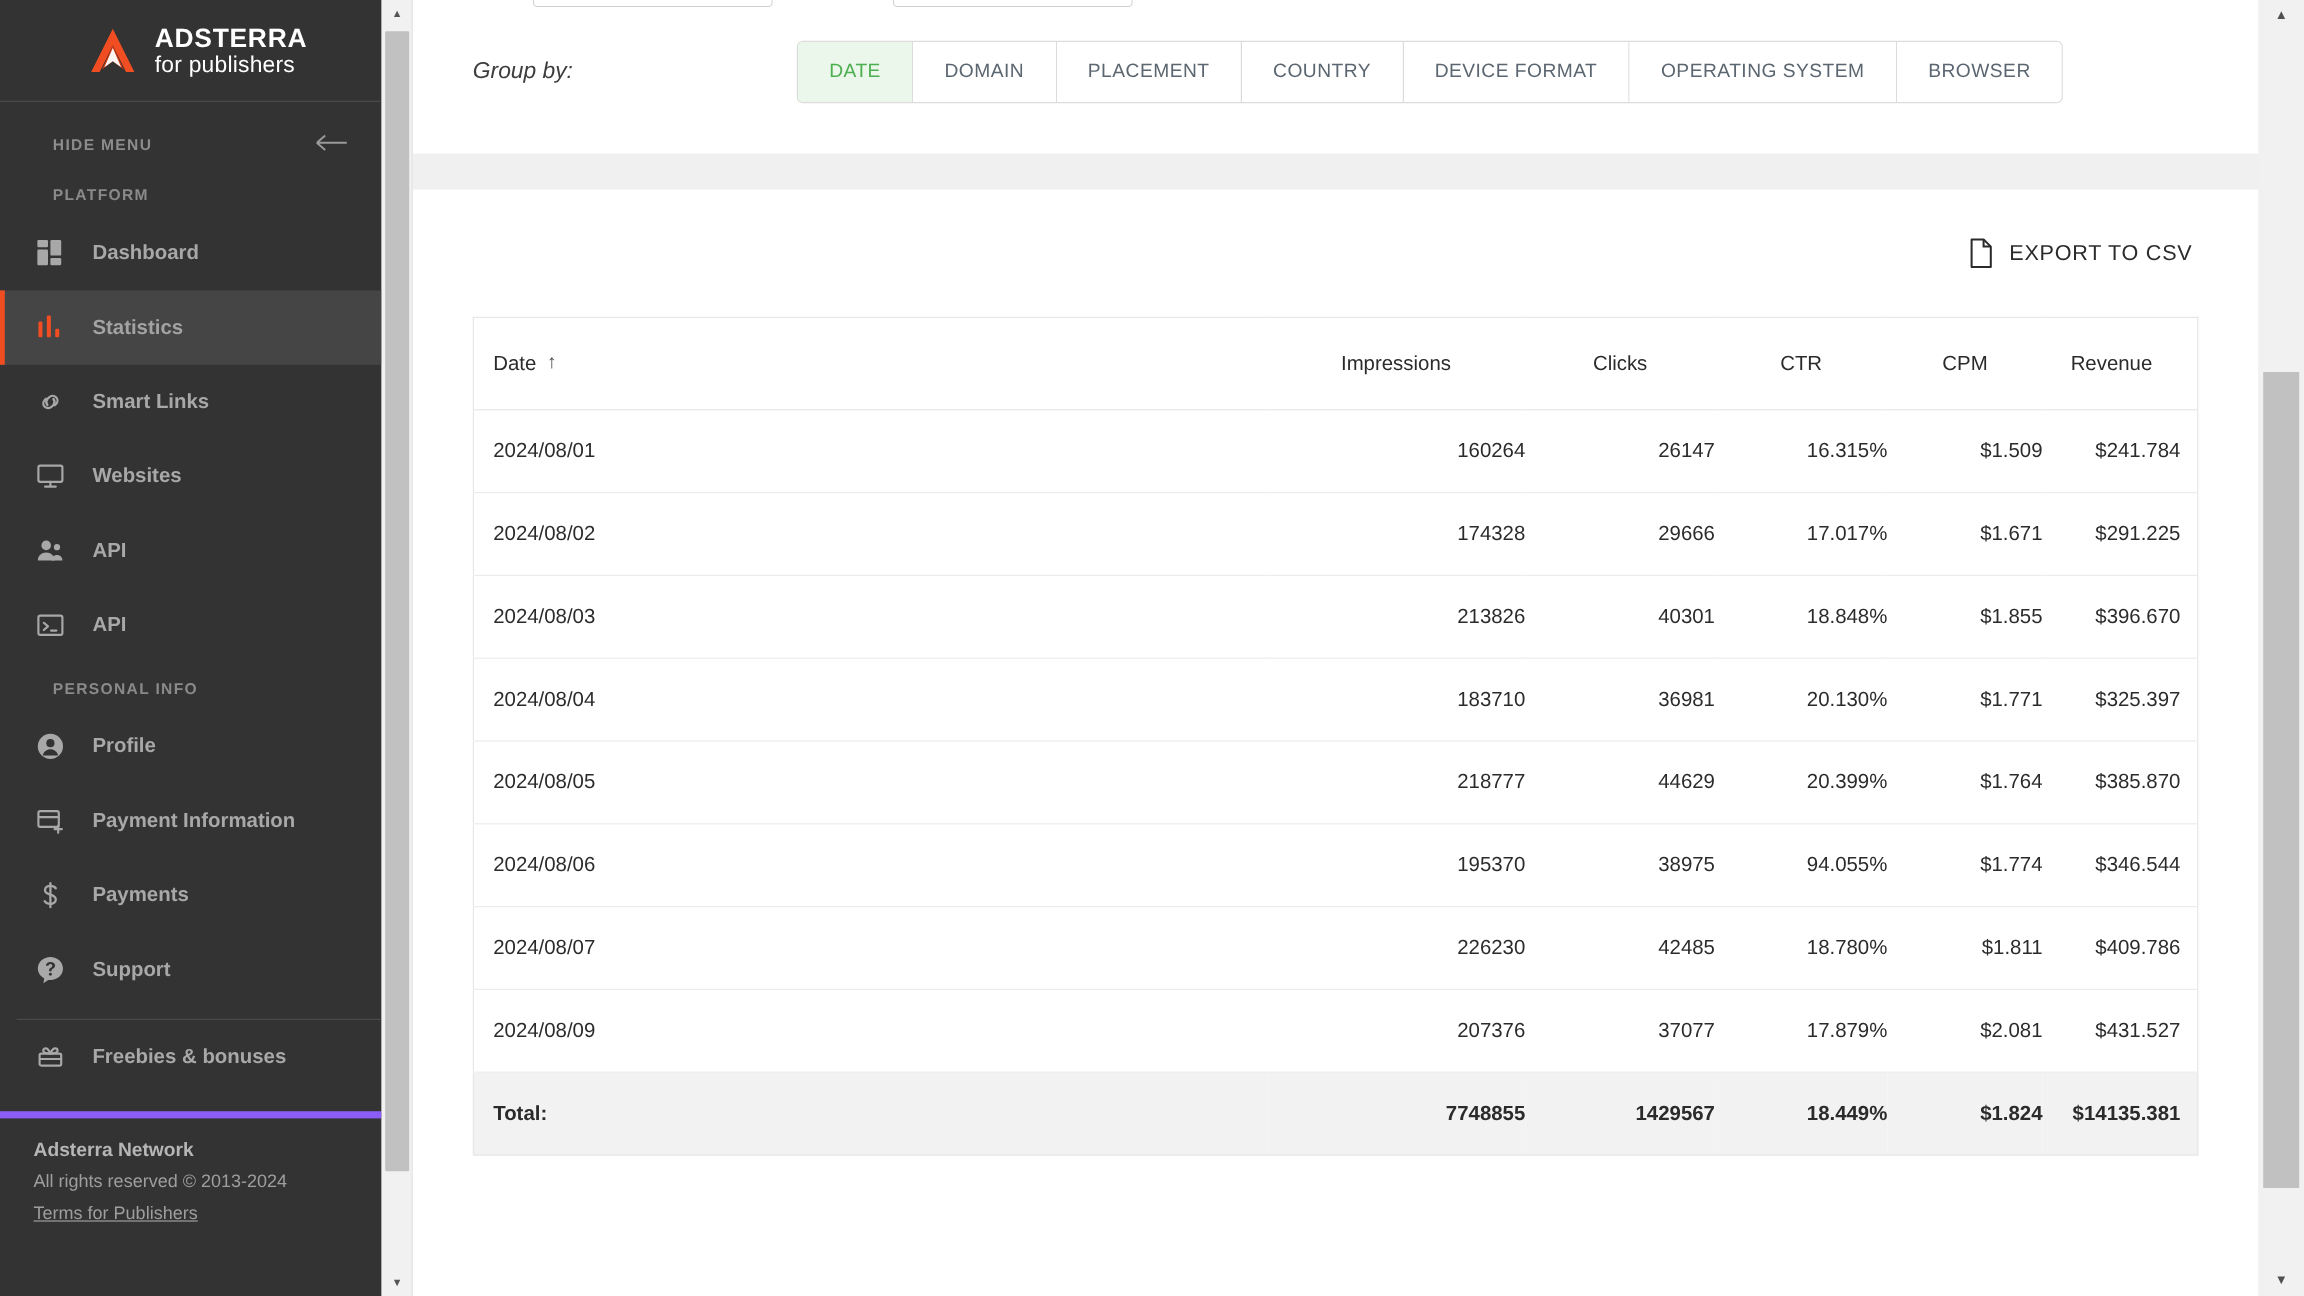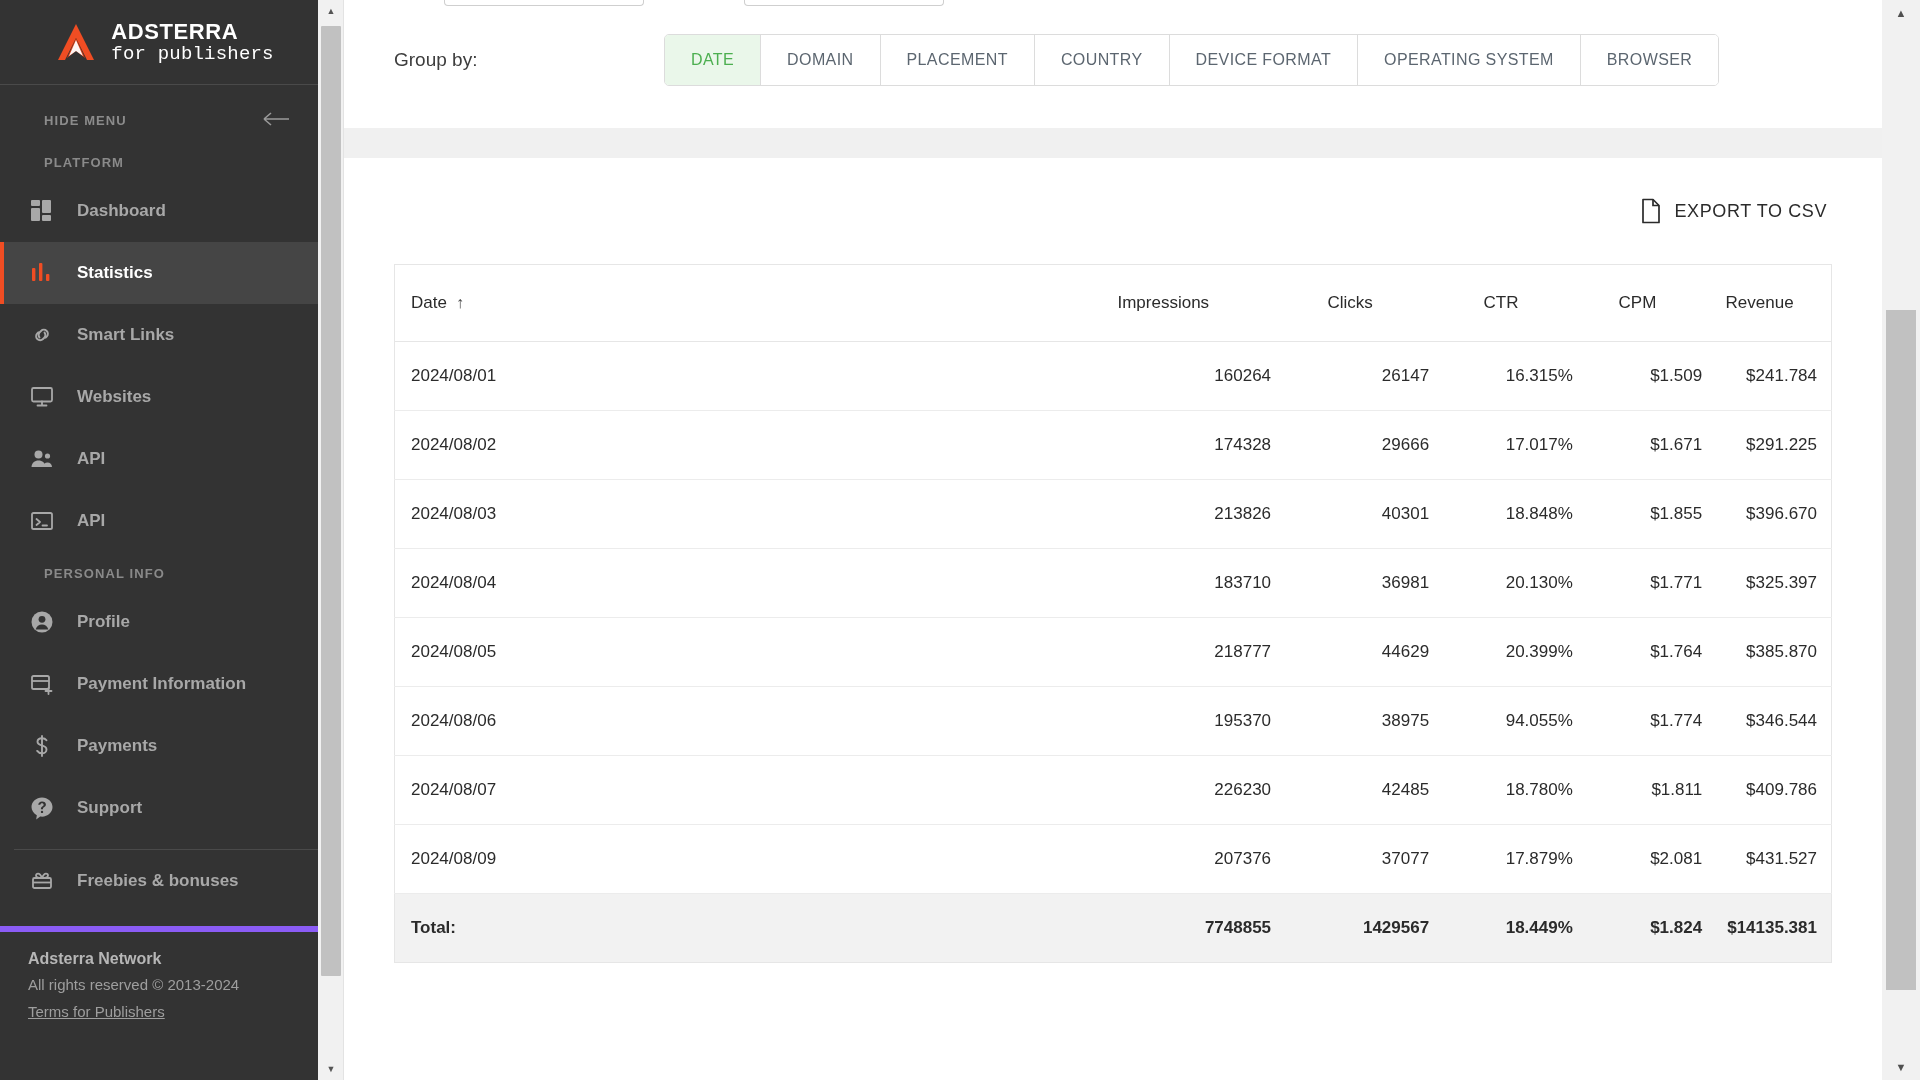--- a/index.html
+++ b/index.html
@@ -28,21 +28,21 @@
     padding-left: 10px;
   }
   .logo-mark { width: 44px; height: 44px; flex: 0 0 44px; }
   .logo-text { display: flex; flex-direction: column; line-height: 1.0; }
   .logo-title {
     color: #ffffff; font-size: 22px; font-weight: bold;
     letter-spacing: 0.6px;
   }
   .logo-sub {
     color: #ffffff; font-size: 19px; font-weight: 400;
-    letter-spacing: 0.2px; margin-top: 2px; font-family: Liberation Mono, monospace;
+    letter-spacing: 0.2px; margin-top: 2px;
   }
 
   .hide-menu-row {
     display: flex; align-items: center; justify-content: space-between;
     padding: 24px 28px 10px 44px;
   }
   .hide-menu-label {
     color: #8c8c8c; font-size: 13px; font-weight: bold;
     letter-spacing: 1.1px;
   }
@@ -65,21 +65,21 @@
     cursor: pointer;
     position: relative;
   }
   .nav-item .ico {
     width: 26px; height: 26px; flex: 0 0 26px;
     display: flex; align-items: center; justify-content: center;
     color: #a8a8a8;
   }
   .nav-item.active {
     background: #454545;
-    color: #ffffff;
+    color: #a3a3a3;
   }
   .nav-item.active::before {
     content: "";
     position: absolute; left: 0; top: 0; bottom: 0;
     width: 4px; background: #f04d23;
   }
   .nav-item.active .ico { color: #f04d23; }
 
   .sidebar-divider { height: 1px; background: #4a4a4a; margin: 10px 0 0 14px; }
 
@@ -140,20 +140,21 @@
     background: #fff;
   }
 
   .groupby-row {
     display: flex; align-items: center;
     padding: 28px 0 0 50px;
   }
   .groupby-label {
     font-size: 19px; color: #3d3d3d;
     width: 270px;
+    font-style: italic;
   }
   .tabs {
     display: flex;
     border: 1px solid #dcdcdc;
     border-radius: 5px;
     overflow: hidden;
     background: #fff;
   }
   .tab {
     padding: 0 26px;

